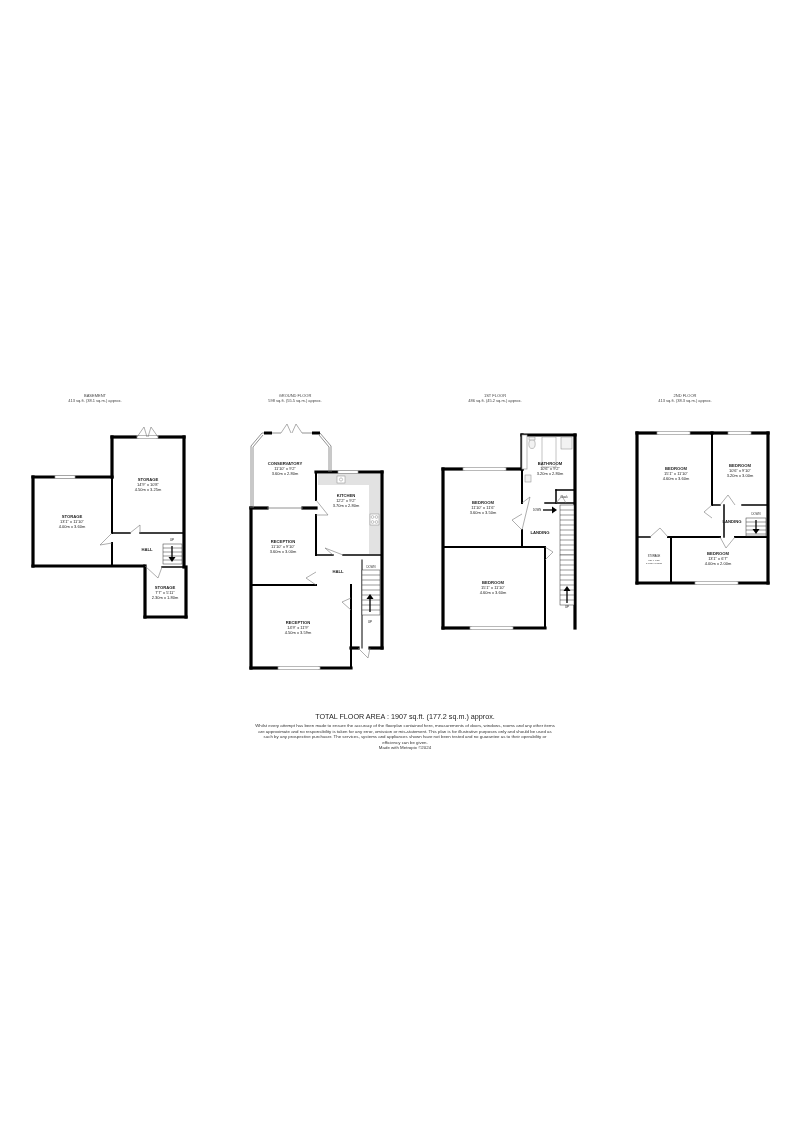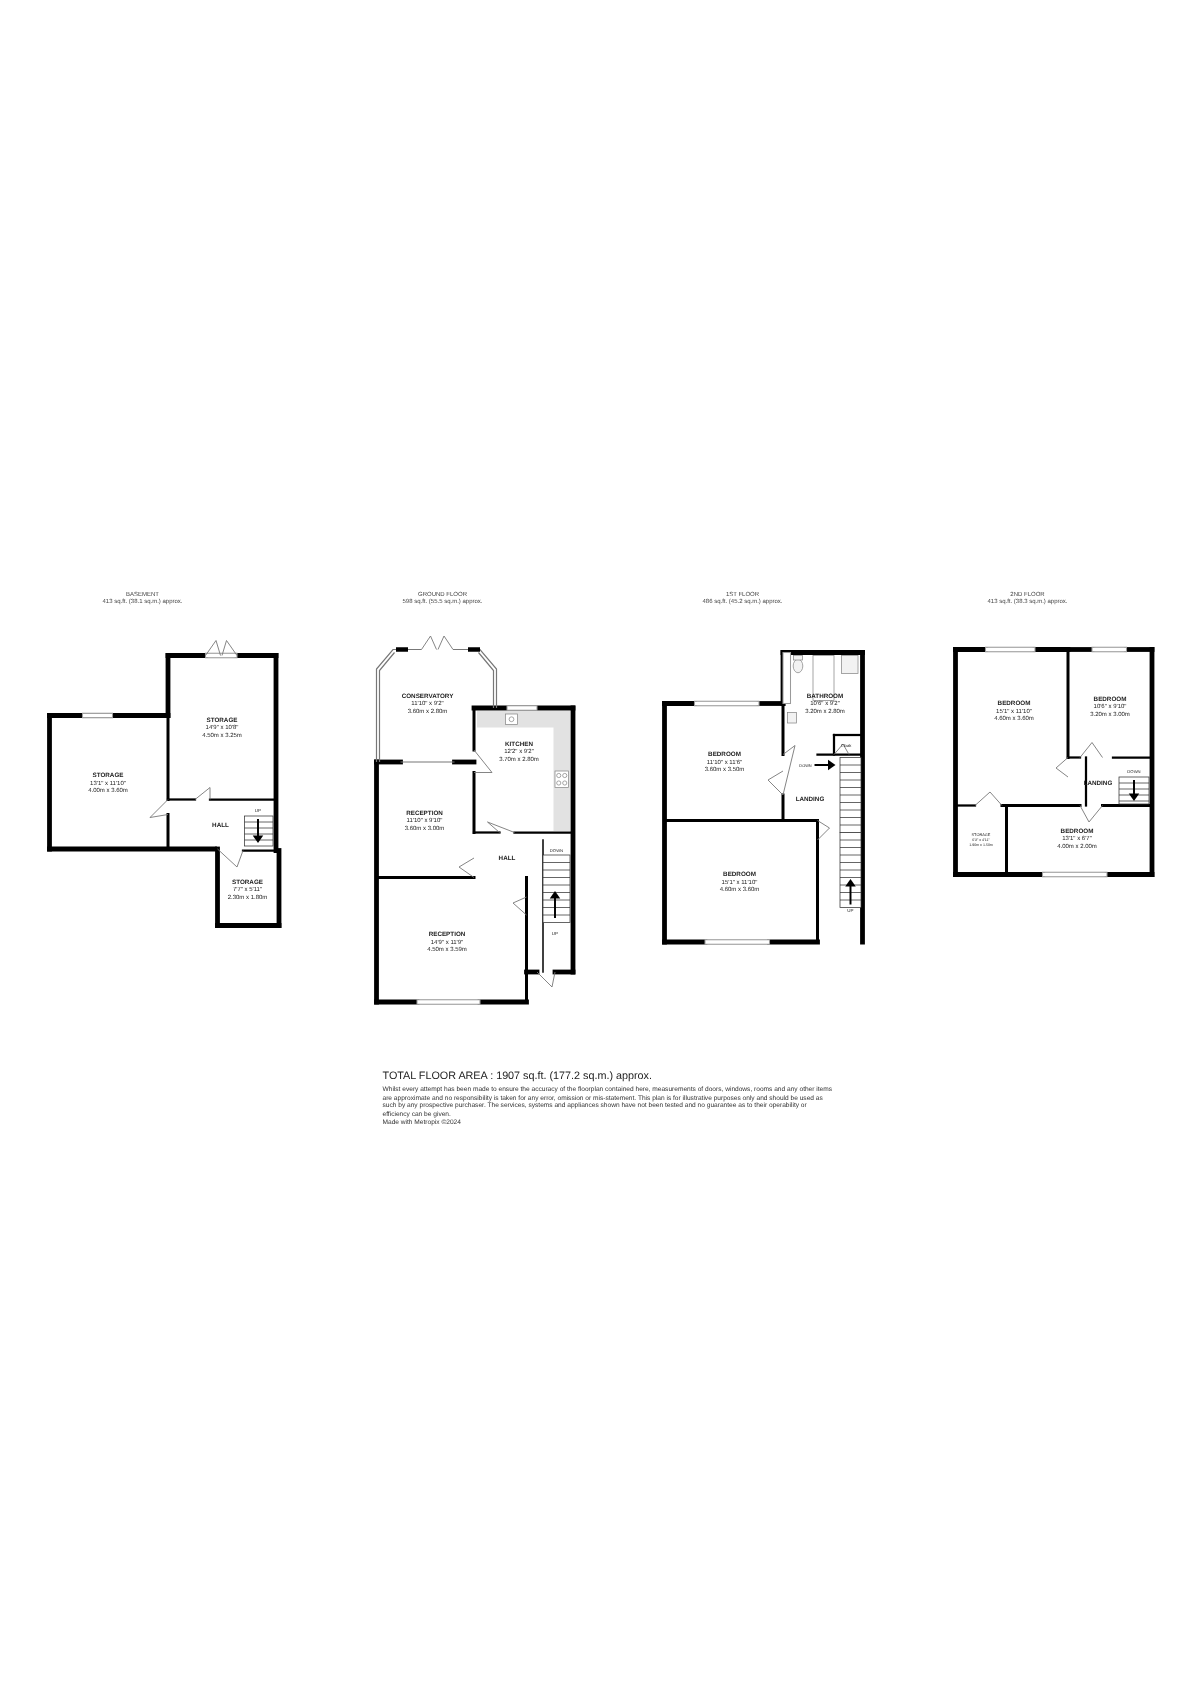--- a/index.html
+++ b/index.html
@@ -2,21 +2,21 @@
 <html><head>
 <meta charset="utf-8">
 <style>
   html, body { margin: 0; padding: 0; background: #ffffff; }
   body { width: 800px; height: 1133px; position: relative; overflow: hidden;
          font-family: "Liberation Sans", sans-serif; color: #222; }
   .floor-header { position: absolute; text-align: center; font-size: 4px; line-height: 5px; color: #444; }
   .plan { position: absolute; left: 0; top: 0; }
   .room-label { font-family: "Liberation Sans", sans-serif; font-size: 4px; fill: #222; text-anchor: middle; }
   .room-name { font-weight: bold; font-size: 4.2px; }
-  .footer { position: absolute; left: 255px; top: 712px; width: 300px; }
+  .footer { position: absolute; left: 255px; top: 712px; width: 300px; text-align: center; }
   .footer .total { font-size: 7.2px; color: #222; margin-bottom: 2px; }
   .footer .disclaimer { font-size: 4.4px; line-height: 5.6px; color: #333; }
 </style>
 </head>
 <body>
 
 <div class="floor-header" style="left:45px; top:393px; width:100px;">
   <div>BASEMENT</div>
   <div>413 sq.ft. (38.1 sq.m.) approx.</div>
 </div>

